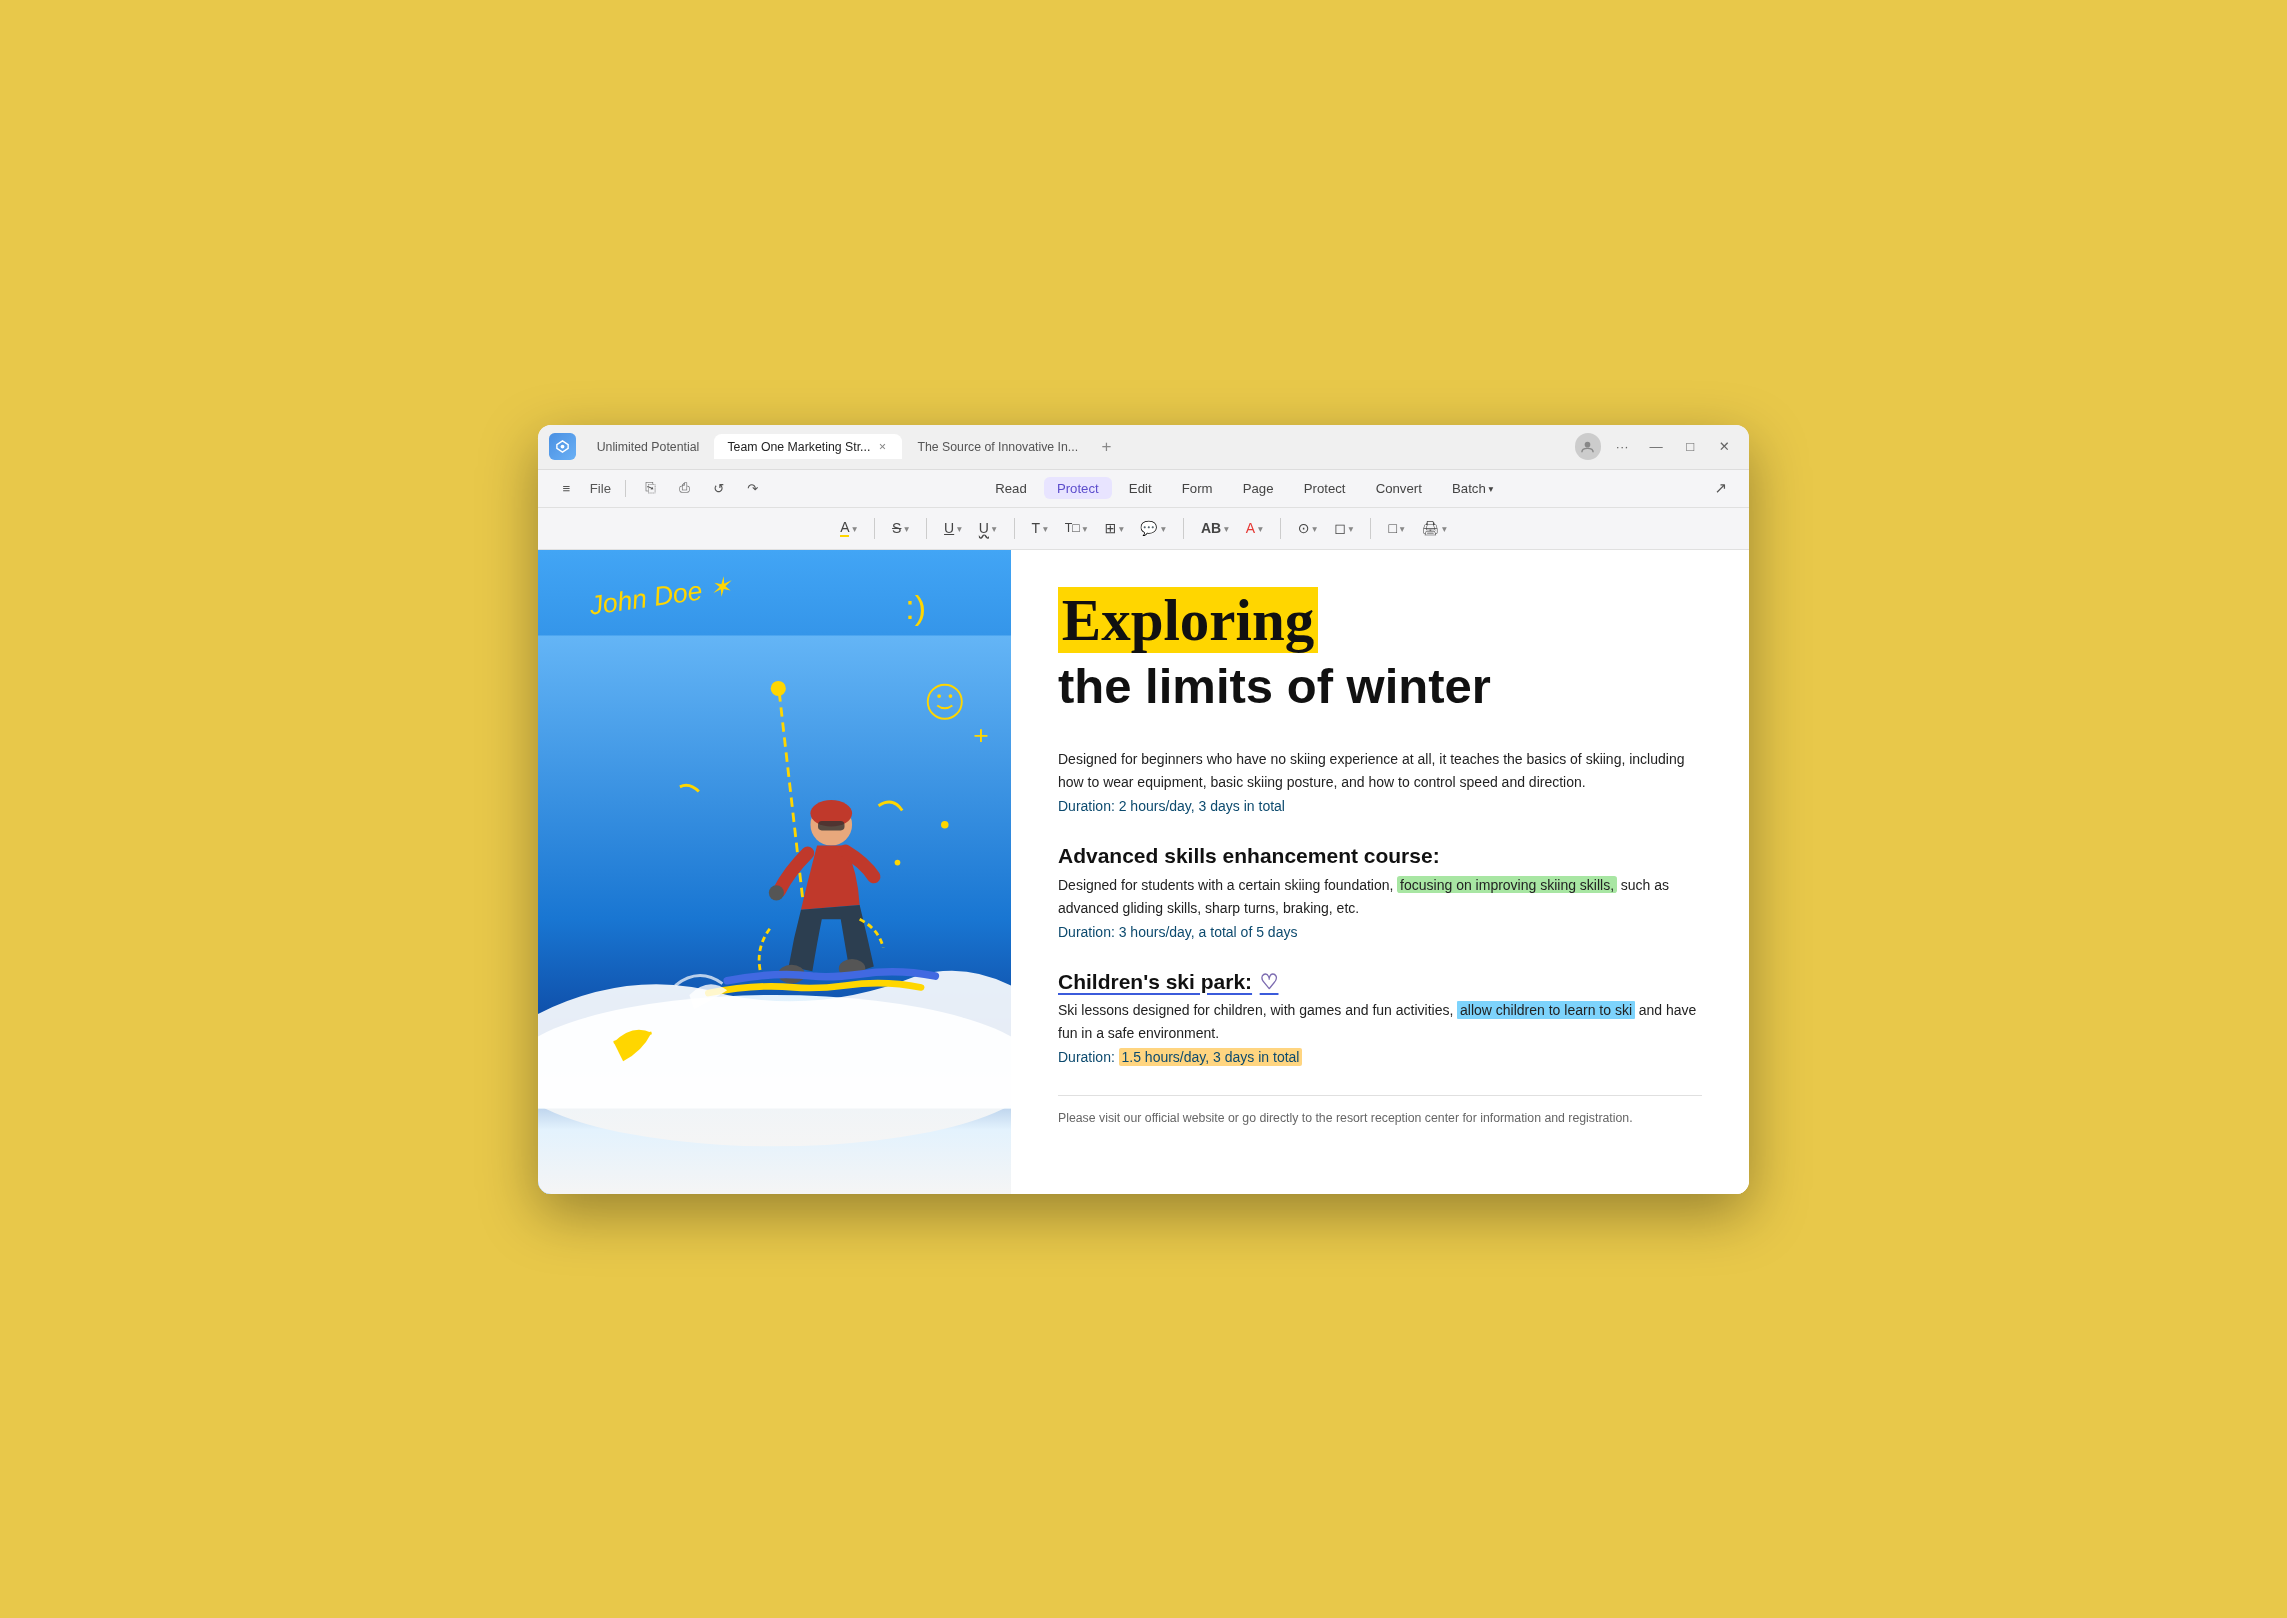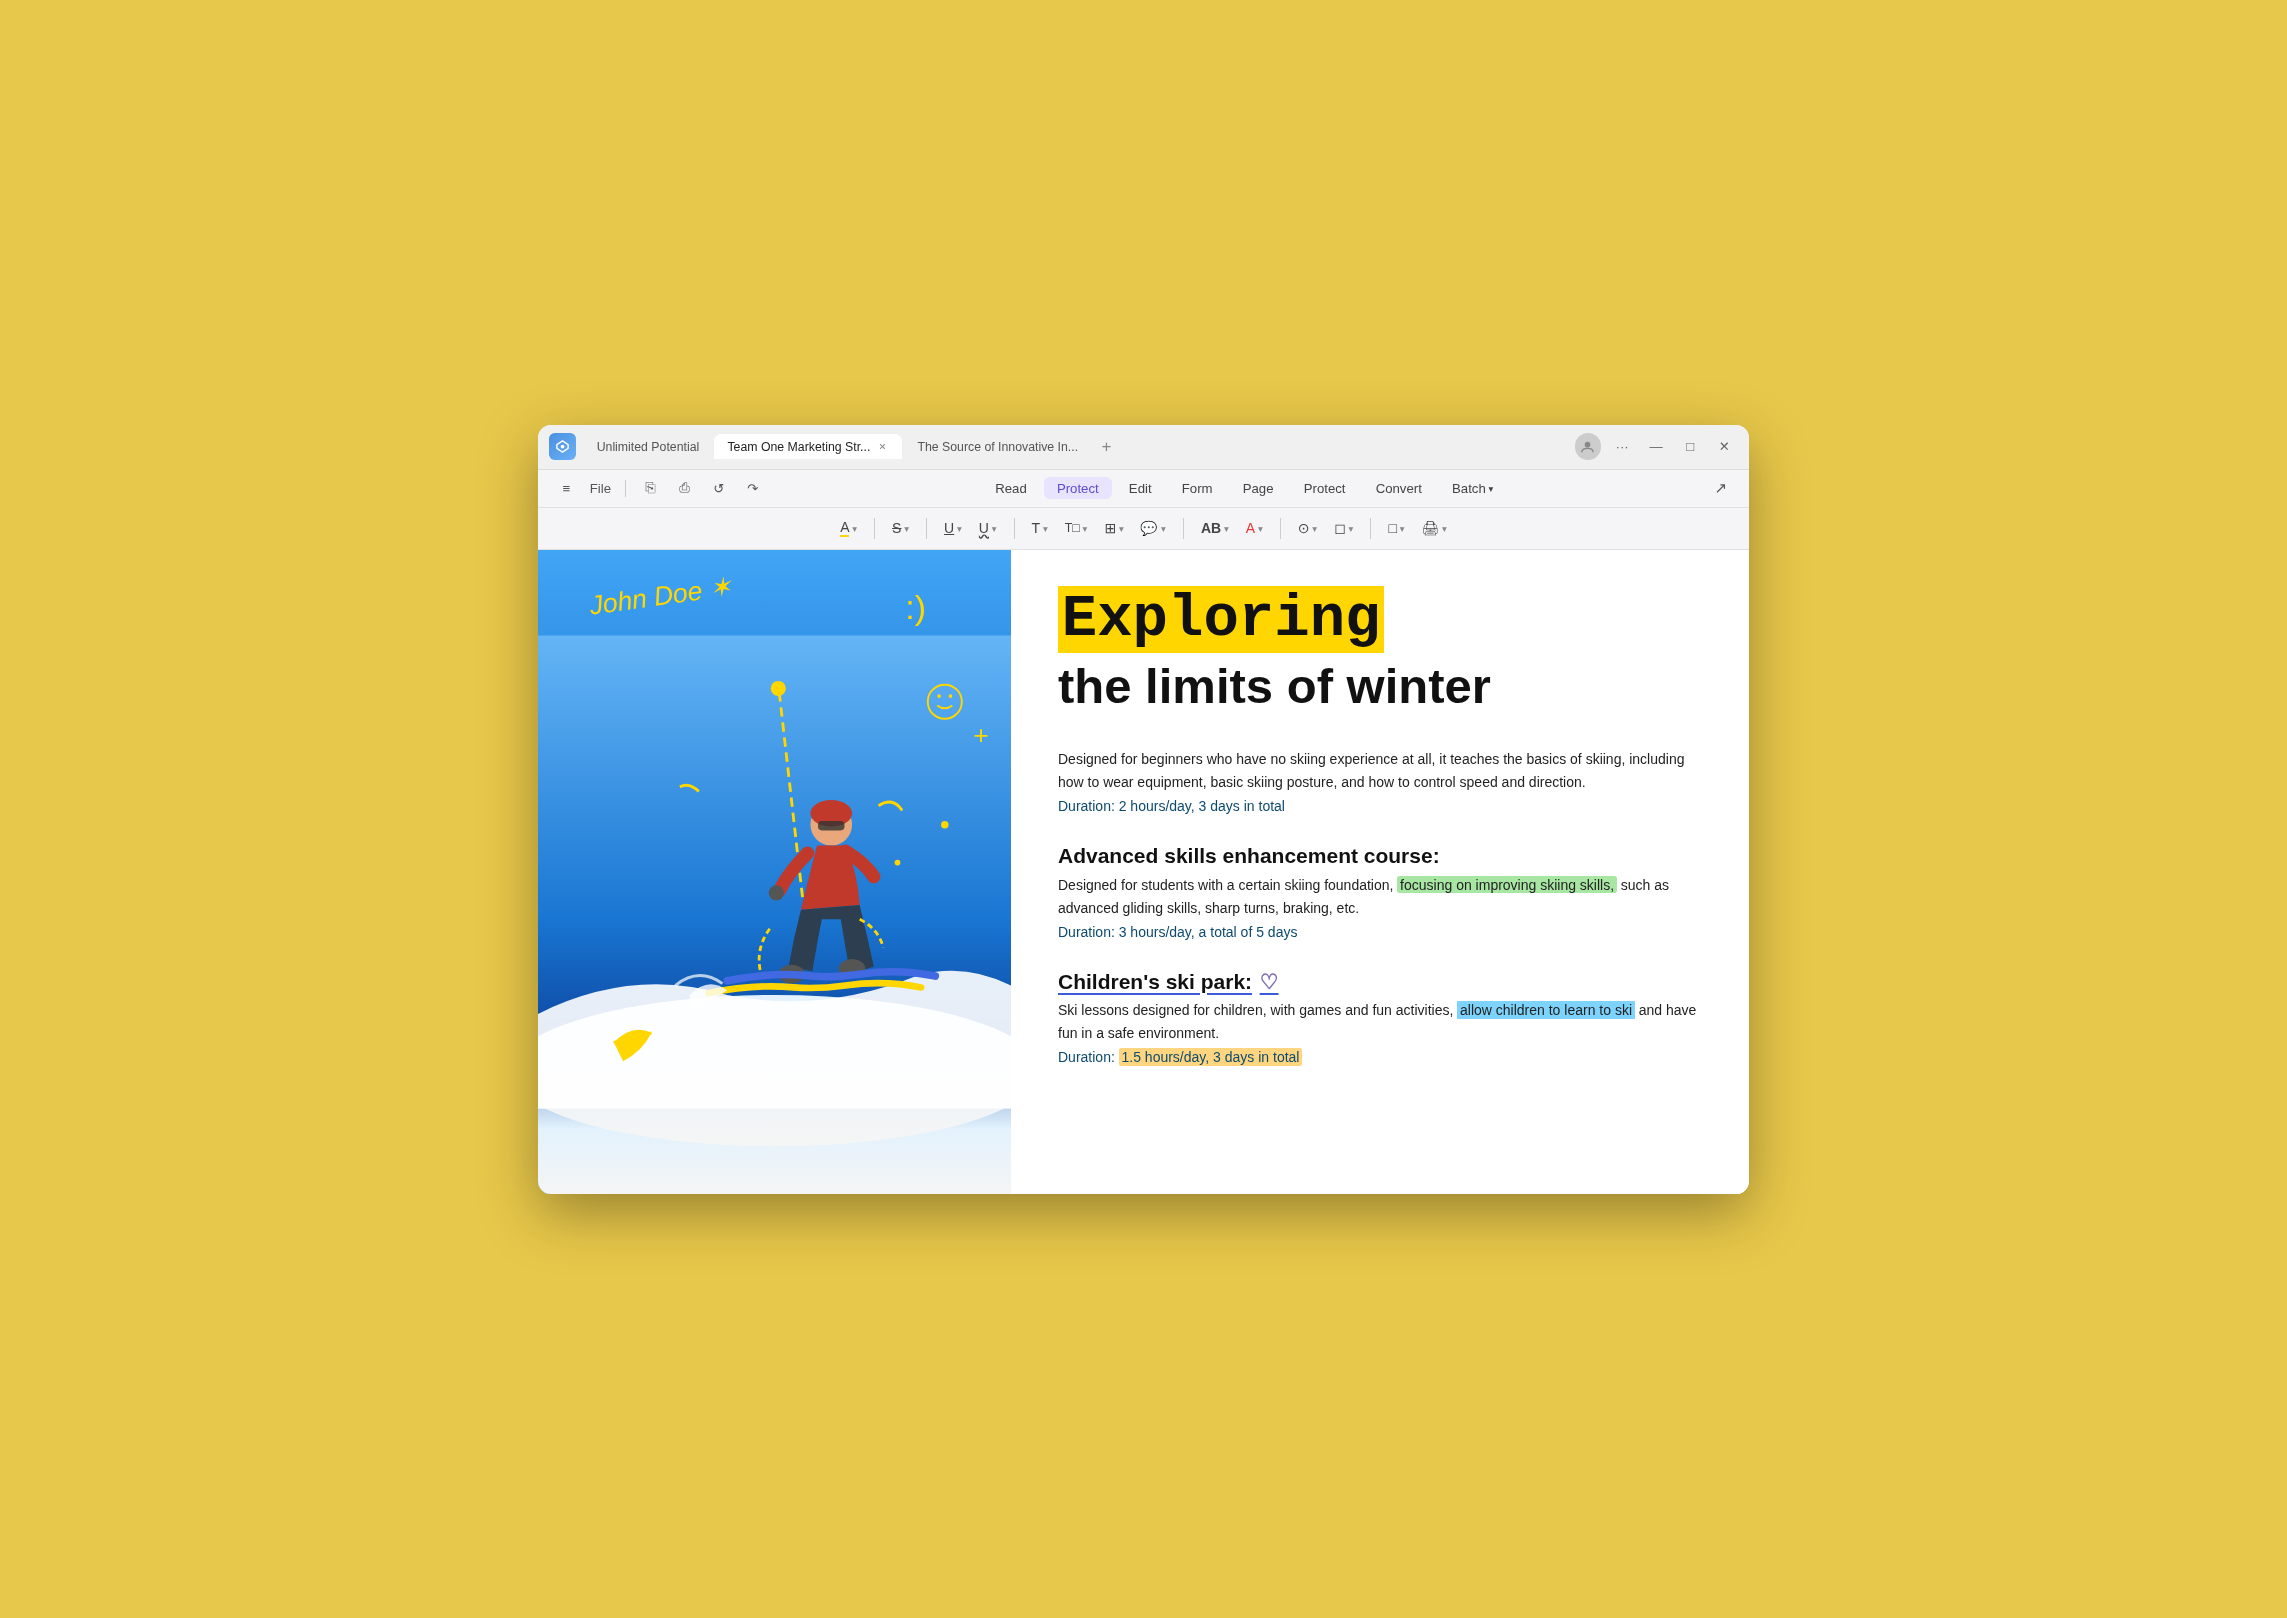--- a/index.html
+++ b/index.html
@@ -342,21 +342,21 @@
 
     
     .pdf-right {
       flex: 1;
       padding: 38px 47px;
       background: white;
       overflow-y: auto;
     }
 
     .title-exploring {
-      font-family: Liberation Mono, monospace;
+      font-family: Liberation Serif, serif;
       font-size: 59px;
       font-weight: bold;
       color: #111;
       background: #ffd600;
       display: inline;
       padding: 0 3.8px;
       line-height: 1.1;
     }
 
     .title-limits {
@@ -715,19 +715,20 @@
             <span class="heart-icon">♡</span>
           </div>
           <div class="section-body">
             Ski lessons designed for children, with games and fun activities, <span class="highlight-pink">allow children to learn to ski</span> and have fun in a safe environment.
           </div>
           <div class="duration-text">
             Duration: <span class="highlight-orange">1.5 hours/day, 3 days in total</span>
           </div>
         </div>
 
+        <div class="footer-text">Please visit our official website or go directly to the resort reception center for information and registration.</div>
 
       </div>
     </div>
 
   </div>
 </div>
 
 
 </body></html>

